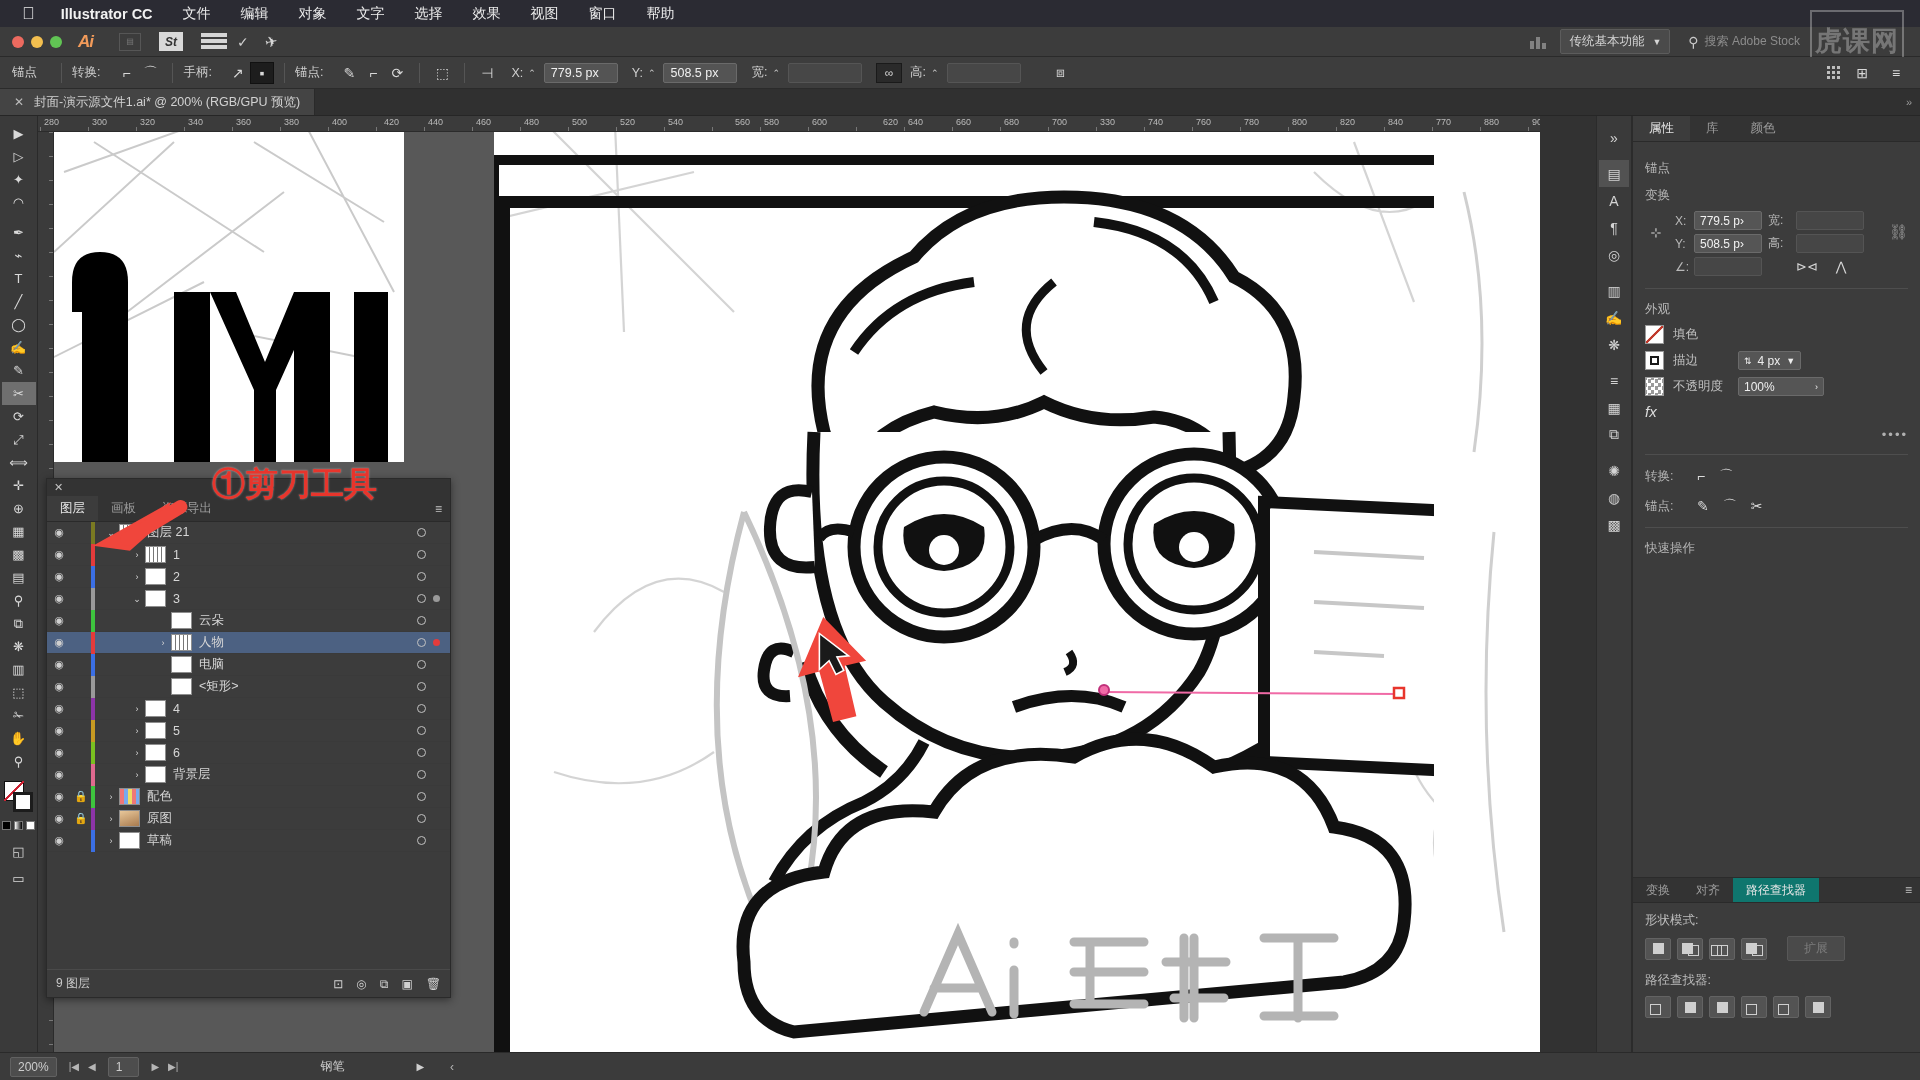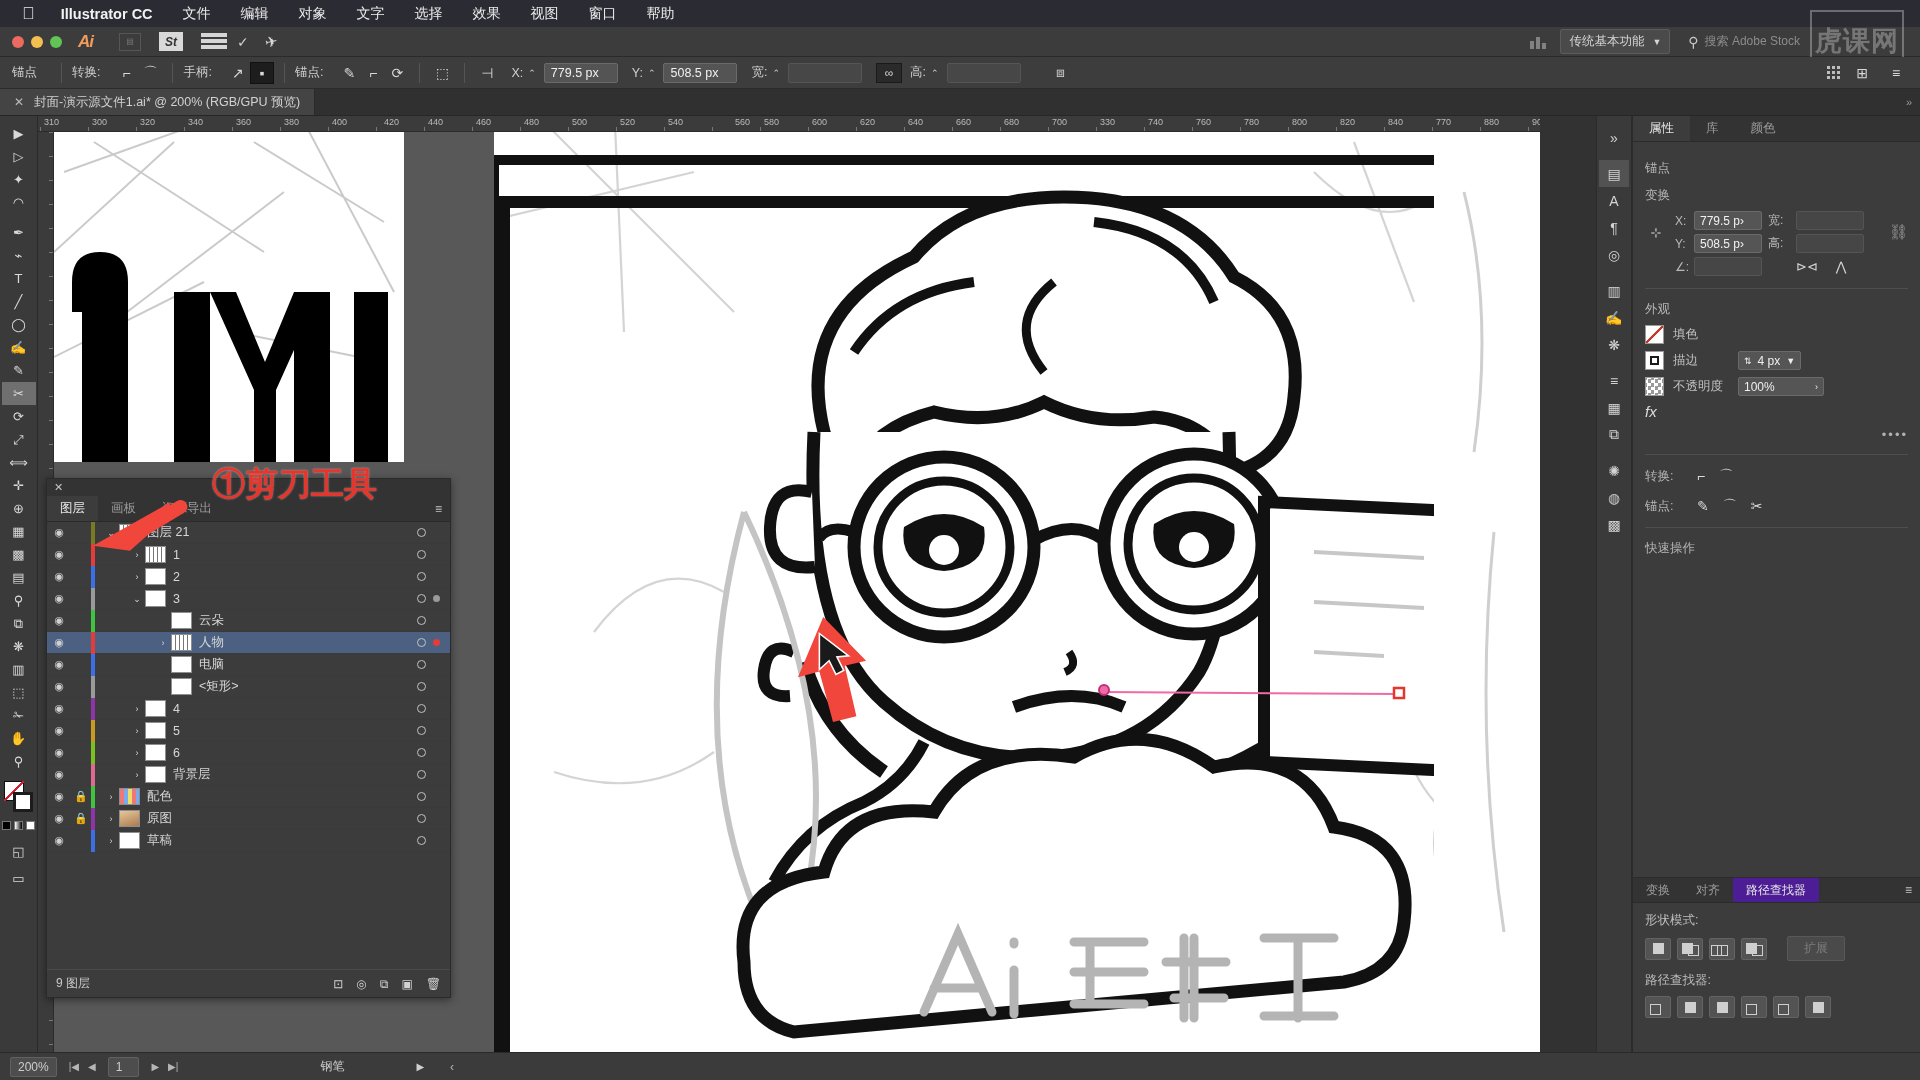--- a/index.html
+++ b/index.html
@@ -183,21 +183,21 @@
   .icon-row .lbl { color:#b6b6b6; font-size:12.5px; width:38px; }
   .icon-row .ic { color:#dcdcdc; font-size:14px; }
   .rp-dots { text-align:right; color:#b0b0b0; font-size:13px; letter-spacing:2px; }
 
   .pathfinder {
     position:absolute; left:0; right:0; bottom:0; height:175px;
     background:#3c3c3c; border-top:1px solid #2b2b2b;
   }
   .pf-tabs { display:flex; height:25px; background:#333; border-bottom:1px solid #2a2a2a; align-items:stretch; }
   .pf-tab { padding:0 13px; display:flex; align-items:center; font-size:12px; color:#9d9d9d; }
-  .pf-tab.on { background:#4c1d95; color:#e6e6e6; }
+  .pf-tab.on { background:#0f766e; color:#e6e6e6; }
   .pf-menu { margin-left:auto; display:flex; align-items:center; padding-right:8px; color:#c5c5c5; font-size:12px; }
   .pf-body { padding:9px 12px; }
   .pf-lab { color:#bcbcbc; font-size:12.5px; margin-bottom:7px; }
   .pf-btns { display:flex; gap:6px; align-items:center; margin-bottom:11px; }
   .pf-btn { width:26px; height:22px; background:#535353; border:1px solid #636363; border-radius:2px;
             display:flex; align-items:center; justify-content:center; }
   .pf-btn .g1{ width:11px; height:11px; background:#cfcfcf; position:relative; }
   .pf-btn .g2{ width:11px; height:11px; border:1px solid #cfcfcf; margin-left:-5px; margin-top:4px; }
   .pf-expand { margin-left:14px; background:#4a4a4a; border:1px solid #585858; color:#7c7c7c;
                font-size:12px; padding:3px 16px; border-radius:2px; }
@@ -421,21 +421,21 @@
       <span class="mini w"></span>
     </div>
     <div class="botgrp">
       <div class="tool">◱</div>
       <div class="tool">▭</div>
     </div>
   </div>
 
   <div class="canvas-area">
     <div class="ruler-h" id="rulerH">
-        <span class="tk" style="left: 6px;">310</span>
+        <span class="tk" style="left: 6px;">280</span>
         <span class="tl" style="left: 2px;"></span>
         <span class="tk" style="left: 54px;">300</span>
         <span class="tl" style="left: 50px;"></span>
         <span class="tk" style="left: 102px;">320</span>
         <span class="tl" style="left: 98px;"></span>
         <span class="tk" style="left: 150px;">340</span>
         <span class="tl" style="left: 146px;"></span>
         <span class="tk" style="left: 198px;">360</span>
         <span class="tl" style="left: 194px;"></span>
         <span class="tk" style="left: 246px;">380</span>
@@ -455,21 +455,21 @@
         <span class="tk" style="left: 582px;">520</span>
         <span class="tl" style="left: 578px;"></span>
         <span class="tk" style="left: 630px;">540</span>
         <span class="tl" style="left: 626px;"></span>
         <span class="tk" style="left: 678px; padding-left: 19px;">560</span>
         <span class="tl" style="left: 674px;"></span>
         <span class="tk" style="left: 726px;">580</span>
         <span class="tl" style="left: 722px;"></span>
         <span class="tk" style="left: 774px;">600</span>
         <span class="tl" style="left: 770px;"></span>
-        <span class="tk" style="left: 822px;">620</span>
+        <span class="tk" style="left: 845px;">620</span>
         <span class="tl" style="left: 818px;"></span>
         <span class="tk" style="left: 870px;">640</span>
         <span class="tl" style="left: 866px;"></span>
         <span class="tk" style="left: 918px;">660</span>
         <span class="tl" style="left: 914px;"></span>
         <span class="tk" style="left: 966px;">680</span>
         <span class="tl" style="left: 962px;"></span>
         <span class="tk" style="left: 1014px;">700</span>
         <span class="tl" style="left: 1010px;"></span>
         <span class="tk" style="left: 1062px;">330</span>

